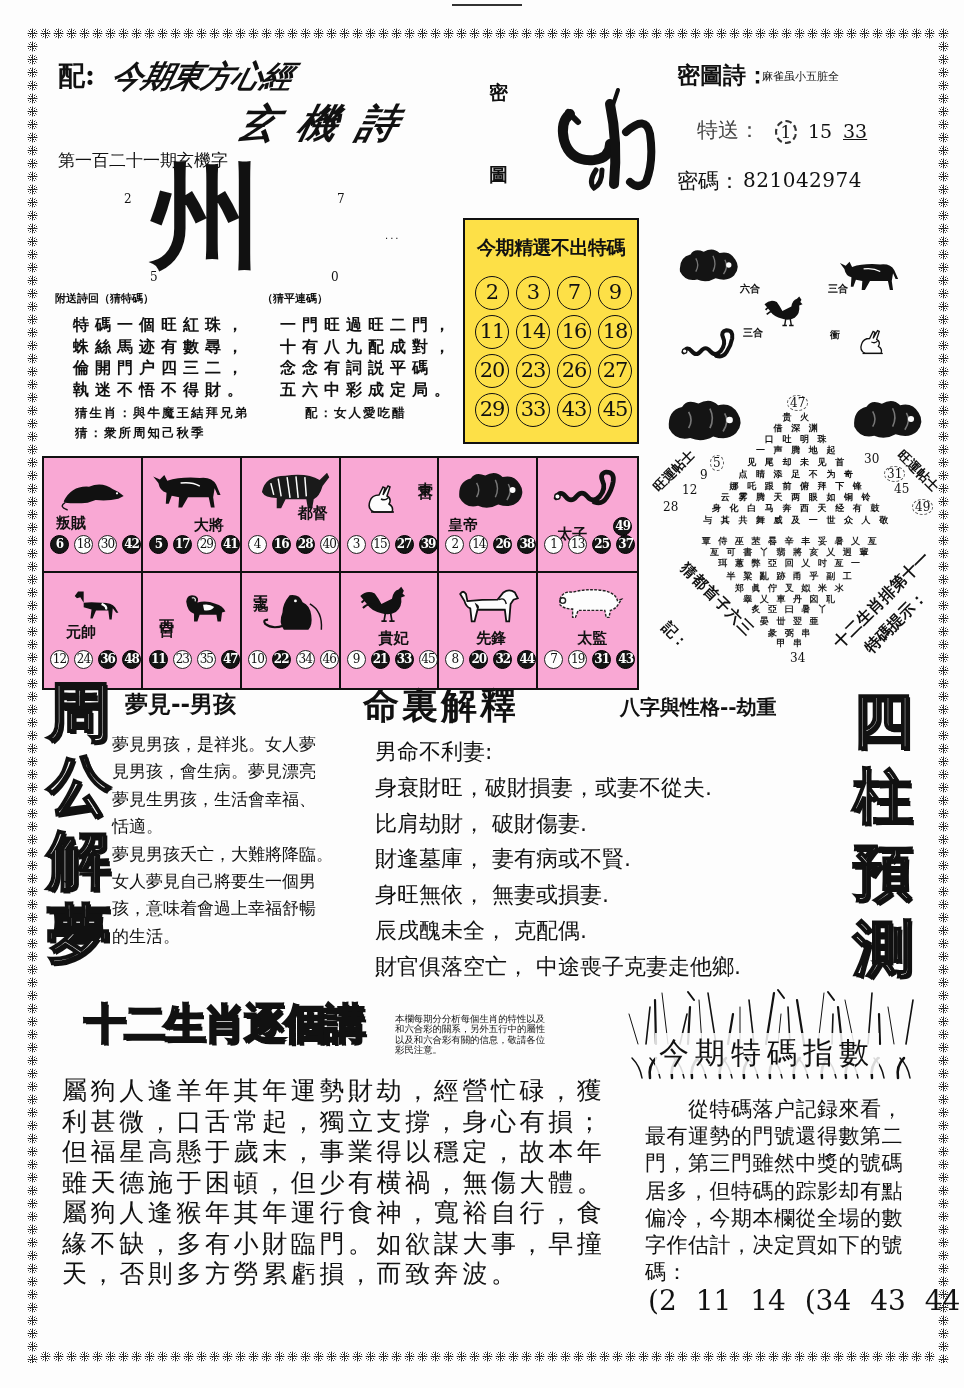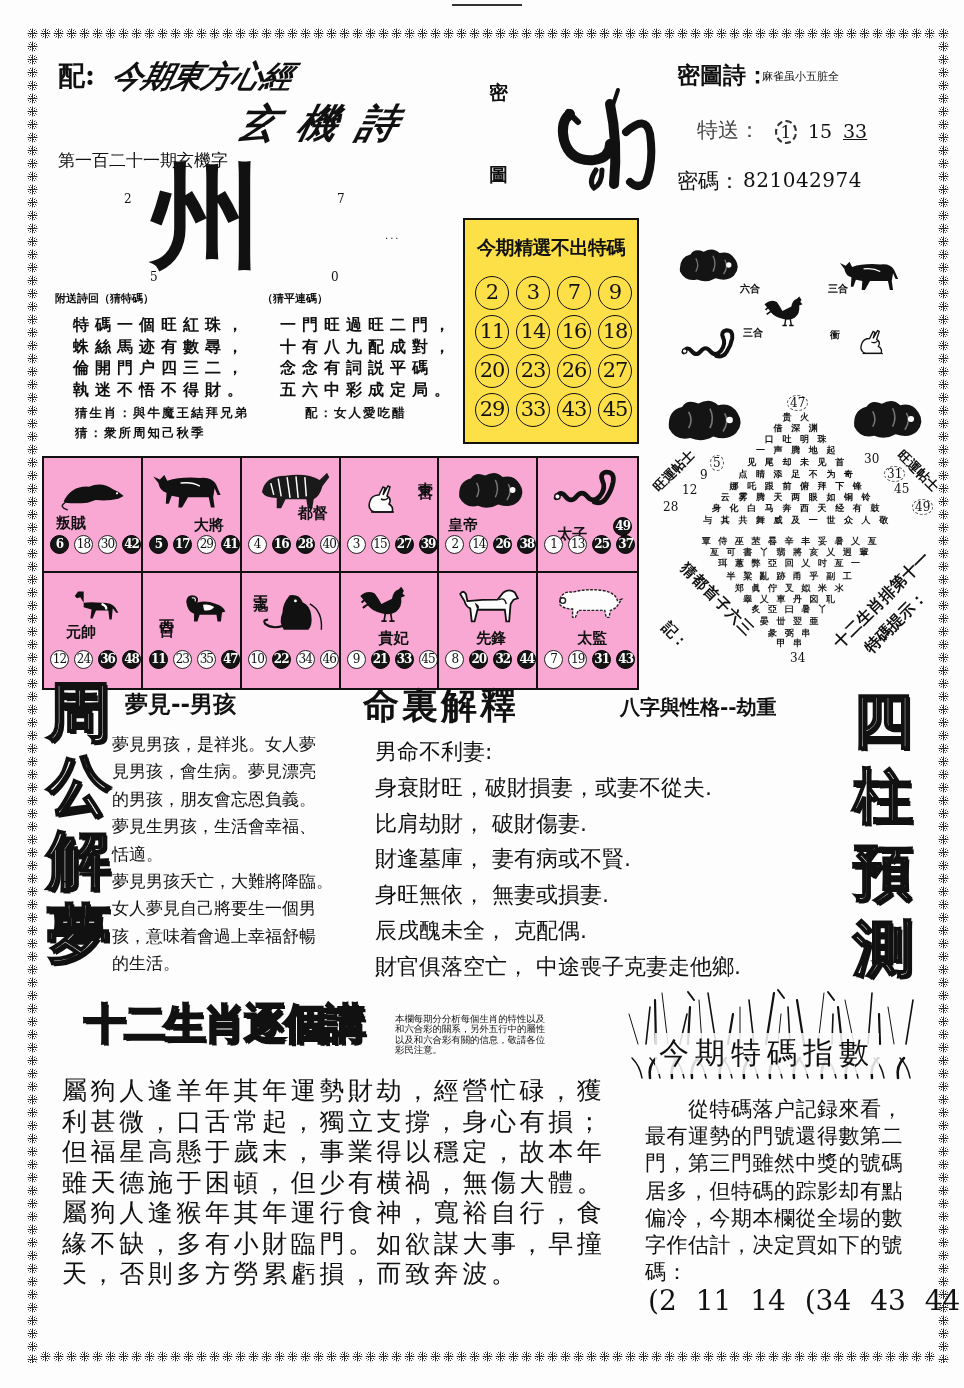--- a/index.html
+++ b/index.html
@@ -466,21 +466,20 @@
 <div class="abs zg vout">
   <div>周</div>
   <div>公</div>
   <div>解</div>
   <div>夢</div>
 </div>
 <div class="abs dtitle">夢見--男孩</div>
 <div class="abs dbody">
     <div>夢見男孩，是祥兆。女人夢</div>
     <div>見男孩，會生病。夢見漂亮</div>
-    <div>的男孩，朋友會忘恩負義。</div>
     <div>夢見生男孩，生活會幸福、</div>
     <div>恬適。</div>
     <div>夢見男孩夭亡，大難將降臨。</div>
     <div>女人夢見自己將要生一個男</div>
     <div>孩，意味着會過上幸福舒暢</div>
     <div>的生活。</div>
   </div>
 
 <div class="abs ftitle">命裏解釋</div>
 <div class="abs fsub">八字與性格--劫重</div>

